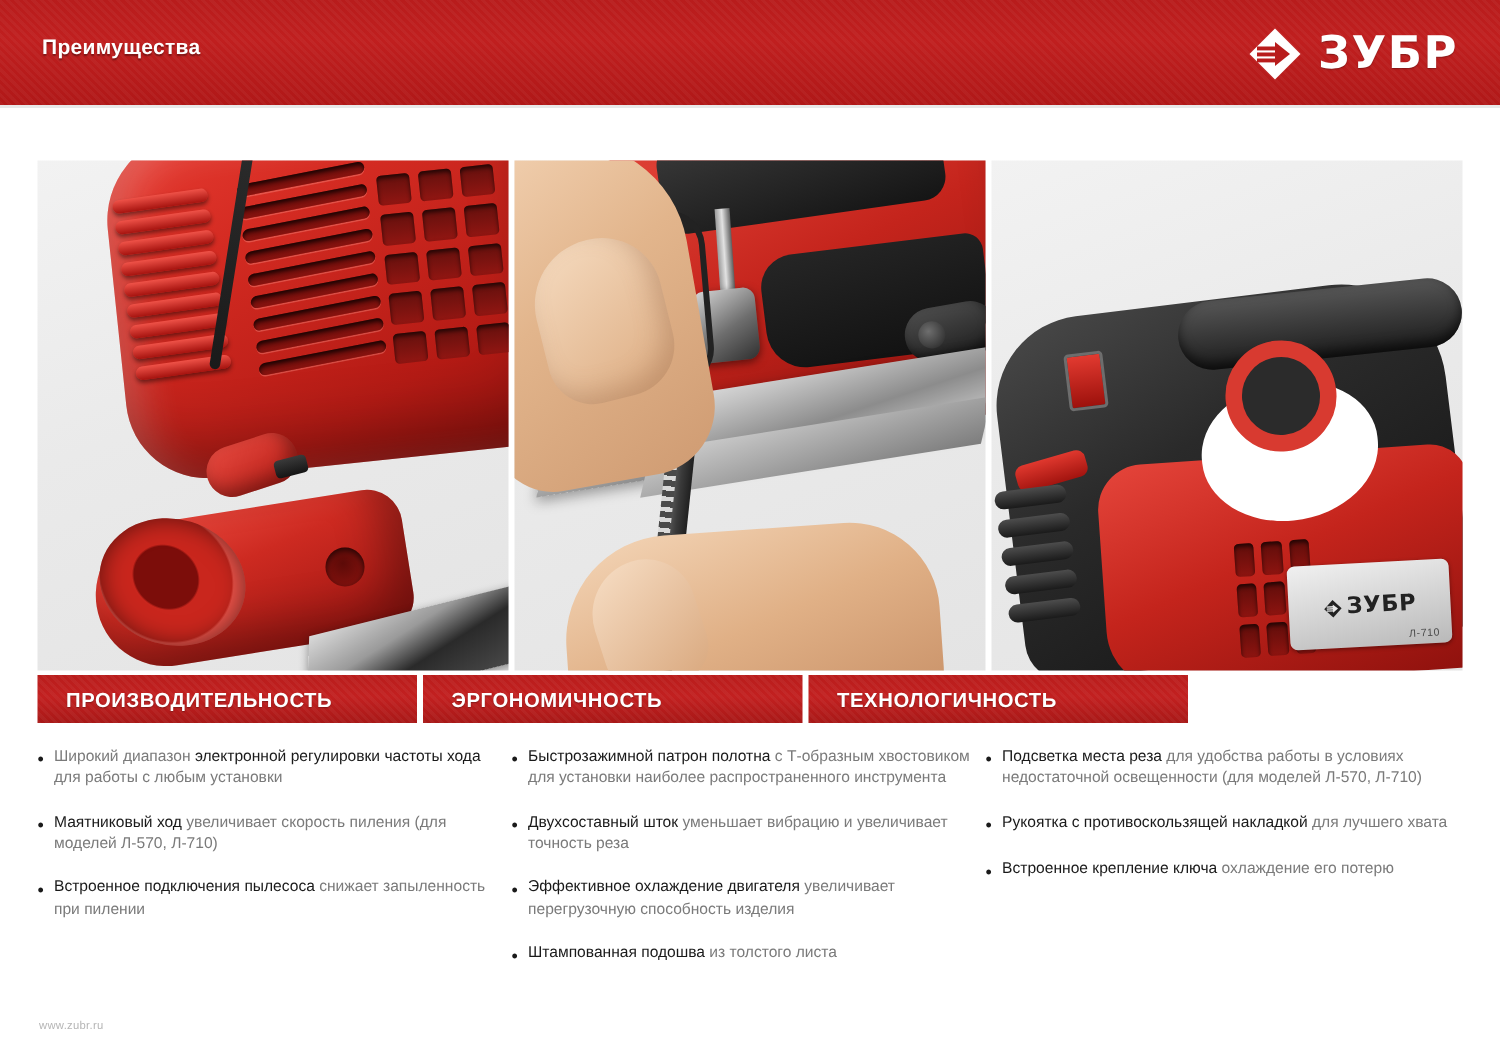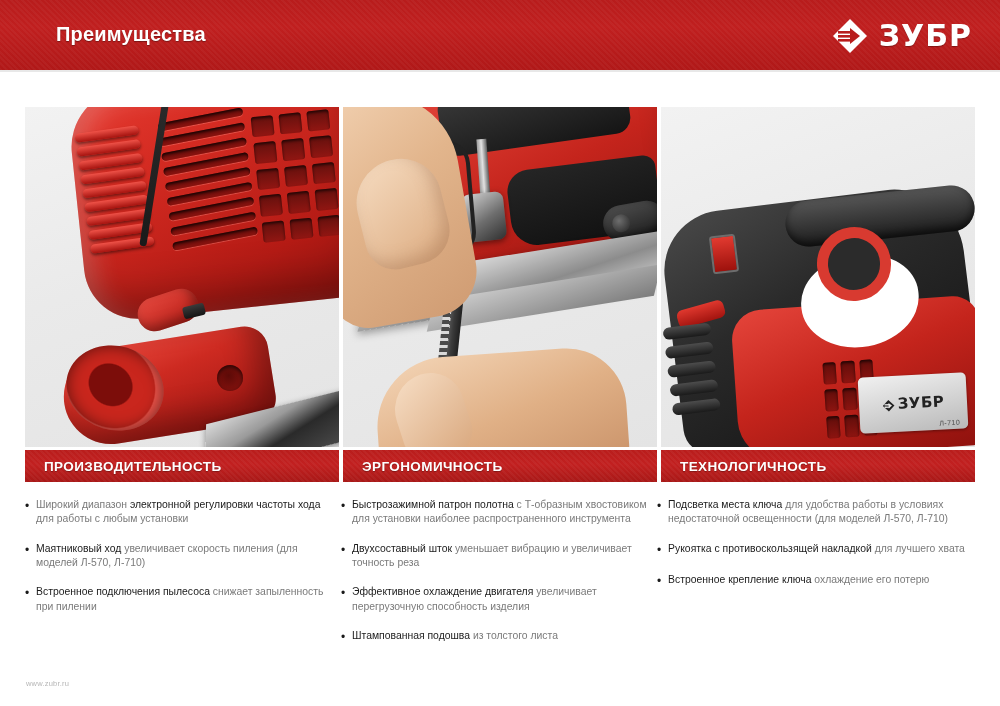--- a/index.html
+++ b/index.html
@@ -31,26 +31,25 @@
     background:
       repeating-linear-gradient(45deg, rgba(255,255,255,0.035) 0 2px, rgba(0,0,0,0.0) 2px 4px),
       linear-gradient(180deg, #b81c1c 0%, #c01f1f 38%, #b01818 100%);
     border-bottom: 2px solid #e8e8e8;
     overflow: hidden;
   }
   .header-title {
     position: absolute;
     left: 28px;
     top: 23px;
-    font-size: 20px;
+    font-size: 14px;
     font-weight: bold;
     color: #ffffff;
     letter-spacing: 0.2px;
     text-shadow: 0 1px 1px rgba(0,0,0,0.35);
-    margin-left: 28px;
   }
   .brand-logo {
     position: absolute;
     right: 28px;
     top: 16px;
     height: 40px;
     display: flex;
     align-items: center;
     gap: 10px;
   }
@@ -464,21 +463,21 @@
   .captions {
     position: absolute;
     left: 25px;
     top: 450px;
     width: 950px;
     height: 32px;
     display: flex;
     gap: 4px;
   }
   .caption {
-    width: 314px;
+    width: 253px;
     height: 32px;
     background:
       repeating-linear-gradient(45deg, rgba(255,255,255,0.04) 0 2px, rgba(0,0,0,0) 2px 4px),
       linear-gradient(180deg, #b91d1c 0%, #c22020 45%, #a81817 100%);
     display: flex;
     align-items: center;
   }
   .caption-label {
     margin-left: 19px;
     font-size: 13.5px;
@@ -709,21 +708,21 @@
           <span class="bullet-text"><b>Эффективное охлаждение двигателя</b><span> увеличивает перегрузочную способность изделия</span></span>
         </div>
         <div class="bullet">
           <span class="bullet-dot">•</span>
           <span class="bullet-text"><b>Штампованная подошва</b><span> из толстого листа</span></span>
         </div>
       </div>
     <div class="column c3">
         <div class="bullet">
           <span class="bullet-dot">•</span>
-          <span class="bullet-text"><b>Подсветка места ключа</b><span> для удобства работы в условиях недостаточной освещенности (для моделей Л-570, Л-710)</span></span>
+          <span class="bullet-text"><b>Подсветка места реза</b><span> для удобства работы в условиях недостаточной освещенности (для моделей Л-570, Л-710)</span></span>
         </div>
         <div class="bullet">
           <span class="bullet-dot">•</span>
           <span class="bullet-text"><b>Рукоятка с противоскользящей накладкой</b><span> для лучшего хвата</span></span>
         </div>
         <div class="bullet">
           <span class="bullet-dot">•</span>
           <span class="bullet-text"><b>Встроенное крепление ключа</b><span> охлаждение его потерю</span></span>
         </div>
       </div>

